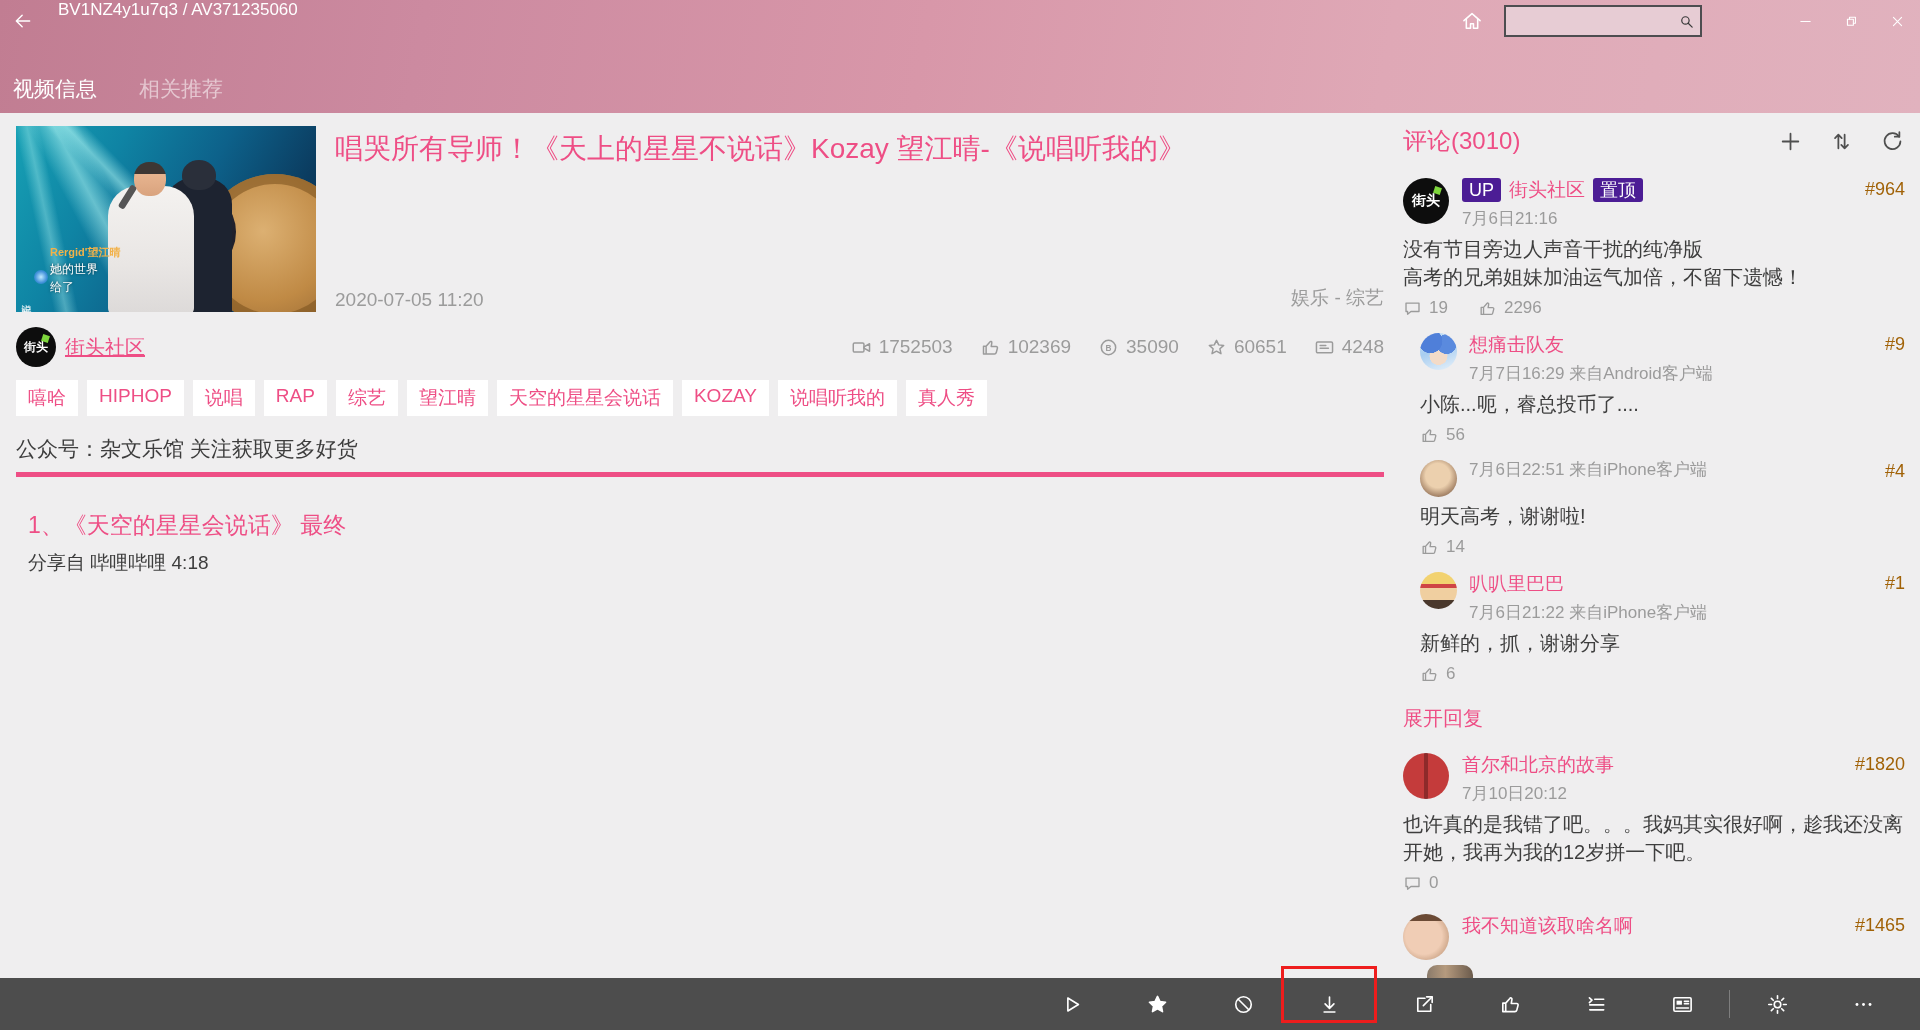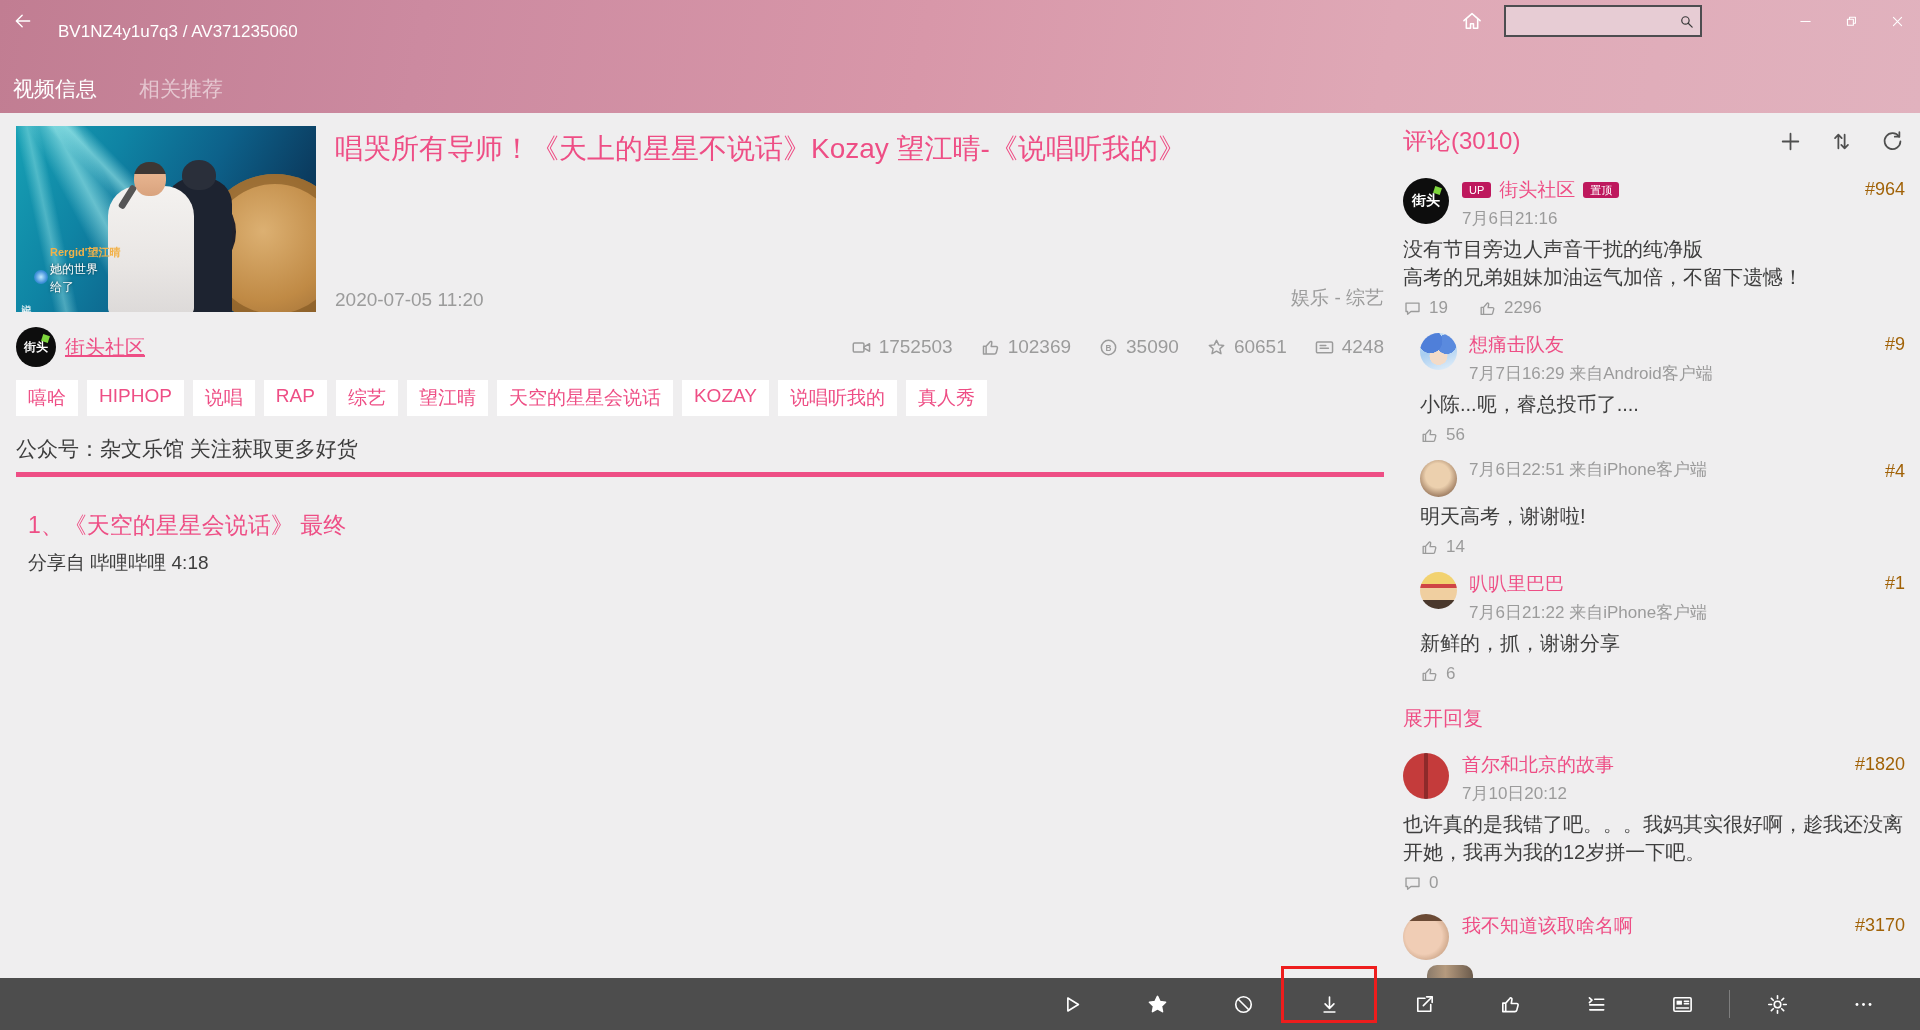--- a/index.html
+++ b/index.html
@@ -4,21 +4,21 @@
 <style>
   html,body{margin:0;padding:0;background:#dcdcdc}
   .app{position:relative;width:1920px;height:1030px;background:#efeeef;overflow:hidden;
        font-family:"Liberation Sans","DejaVu Sans",sans-serif;}
   svg{display:block}
 
   
   .header{position:absolute;top:0;left:0;right:0;height:113px;color:#fff;
     background:linear-gradient(100deg,#c17d92 0%,#cc8aa0 22%,#d897a9 48%,#dfa8b6 72%,#e1b2be 100%);
     display:flex;flex-direction:column}
-  .titlebar{display:flex;align-items:flex-end;height:42px}
+  .titlebar{display:flex;align-items:flex-start;height:42px}
   .back-btn{width:46px;height:42px;display:flex;align-items:center;justify-content:center;cursor:pointer}
   .back-btn svg{width:20px;height:20px}
   .tb-title{font-size:17px;margin-left:12px;white-space:nowrap}
   .tb-right{margin-left:auto;display:flex;align-items:center;height:42px}
   .home-btn{width:52px;height:42px;display:flex;align-items:center;justify-content:center}
   .home-btn svg{width:22px;height:22px}
   .searchbox{width:194px;height:28px;background:#e7ccd4;border:2px solid #4d4d50;
      display:flex;align-items:center;margin:0 6px;box-sizing:content-box}
   .searchbox input{flex:1;min-width:0;border:0;background:transparent;outline:none;
      font-family:inherit;font-size:15px;padding:0 6px;color:#333}
@@ -95,21 +95,21 @@
 
   .comment{position:relative;margin-top:19px}
   .comment.reply{margin-left:17px;margin-top:13px}
   .c-head{position:relative;padding-left:59px;min-height:48px}
   .reply .c-head{padding-left:49px;min-height:39px}
   .c-av{position:absolute;left:0;top:2px;width:46px;height:46px;border-radius:50%;overflow:hidden;
     display:flex;align-items:center;justify-content:center;color:#fff;font-weight:bold;font-size:14px}
   .reply .c-av{width:37px;height:37px;font-size:11px}
   .c-name-row{display:flex;align-items:center;gap:8px;padding-top:1px}
   .c-name{color:var(--accent);font-size:19px;cursor:pointer}
-  .badge{background:#be185d;color:#fff;font-size:11px;padding:2px 7px;border-radius:3px;line-height:1.15}
+  .badge{background:#4c1d95;color:#fff;font-size:18px;padding:2px 7px;border-radius:3px;line-height:1.15}
   .c-floor{position:absolute;right:0;top:3px;color:#a16207;font-size:18px}
   .c-meta{color:#9b9b9b;font-size:17px;margin-top:4px}
   .c-body{font-size:20px;color:#3e3e3e;line-height:28px;margin-top:5px;word-break:break-all}
   .c-body .lnk{color:var(--accent);cursor:pointer}
   .c-foot{display:flex;align-items:center;gap:30px;margin-top:7px;color:#9b9b9b;font-size:17px}
   .c-foot .f{display:flex;align-items:center;gap:7px;cursor:pointer}
   .c-foot svg{width:19px;height:19px}
   .expand{color:var(--accent);font-size:20px;margin-top:21px;cursor:pointer}
 
   
@@ -462,21 +462,21 @@
                 <span>0</span>
               </div>
             </div>
           </div>
           <div class="comment">
             <div class="c-head">
               <div class="c-av av-toddler"></div>
               <div class="c-name-row">
                 <span class="c-name">我不知道该取啥名啊</span>
               </div>
-              <span class="c-floor">#3170</span>
+              <span class="c-floor">#1465</span>
             </div>
           </div>
         </div>
     </div>
   </div>
 
   <div class="av-sliver"></div>
 
   <div class="toolbar">
       <div class="tb-btn">

